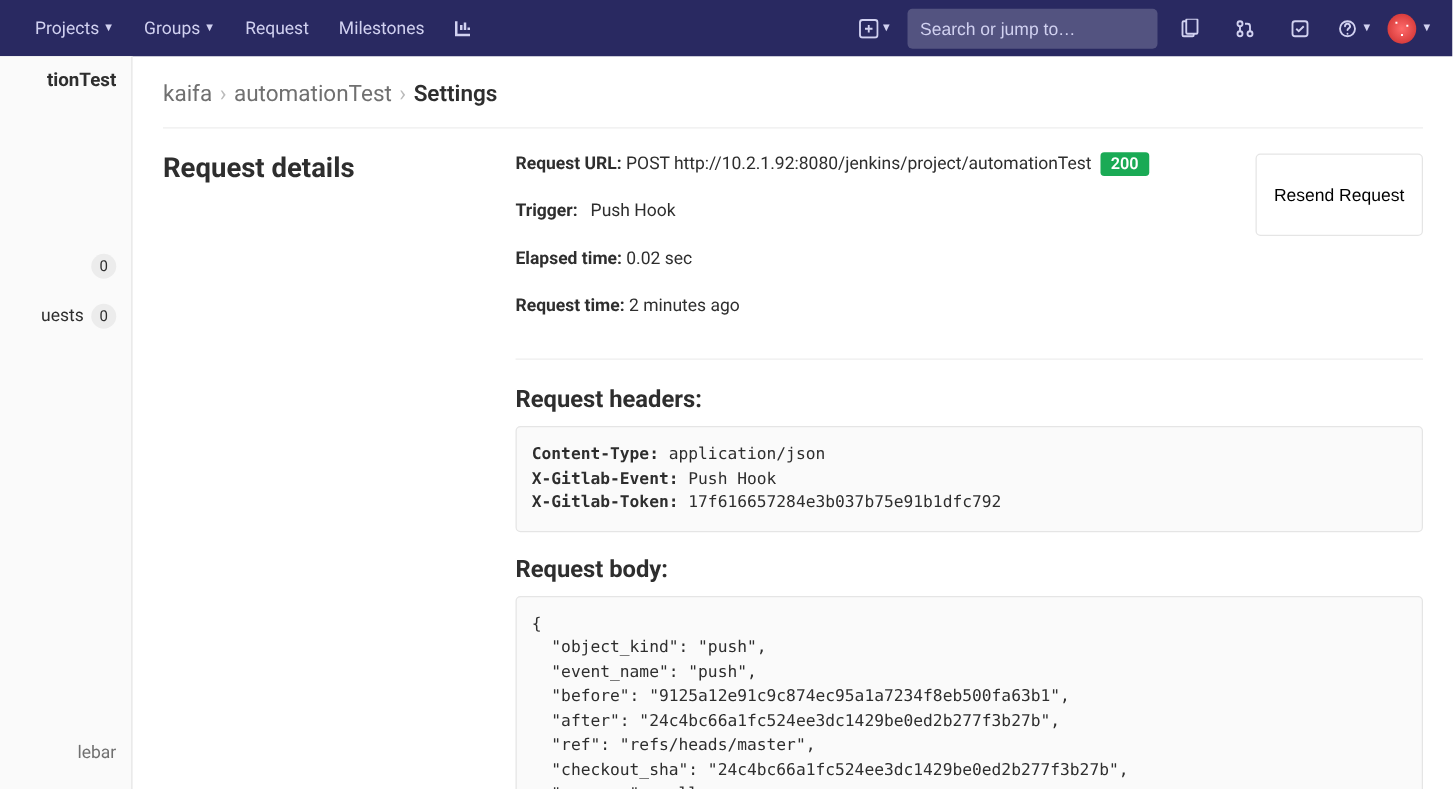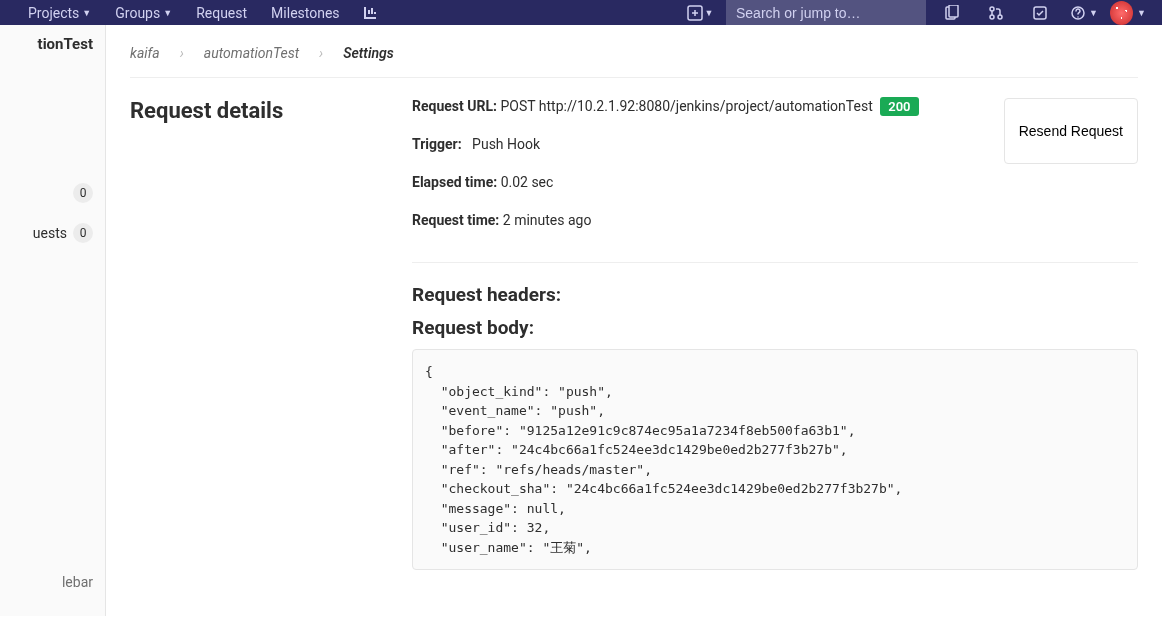--- a/index.html
+++ b/index.html
@@ -1,37 +1,37 @@
 <!DOCTYPE html>
 <html><head>
 <meta charset="utf-8">
 <style>
 * { margin: 0; padding: 0; box-sizing: border-box; }
 body { font-family: -apple-system, BlinkMacSystemFont, "Segoe UI", Roboto, sans-serif; font-size: 14px; color: #2e2e2e; }
 
-.navbar { background: #292961; height: 25px; display: flex; align-items: center; padding: 0 16px; color: #fff; }
+.navbar { background: #292961; height: 45px; display: flex; align-items: center; padding: 0 16px; color: #fff; }
 .navbar-left { display: flex; align-items: center; gap: 0; }
 .nav-item { padding: 0 12px; height: 40px; display: flex; align-items: center; cursor: pointer; font-size: 14px; color: #d1d1f0; }
 .navbar-right { margin-left: auto; display: flex; align-items: center; gap: 8px; }
 .search-box { background: rgba(255,255,255,0.2); border-radius: 4px; height: 32px; width: 200px; display: flex; align-items: center; padding: 0 10px; color: #d1d1f0; }
 .search-box input { background: transparent; border: none; outline: none; color: #ffffff; flex: 1; font-size: 14px; }
 .search-box input::placeholder { color: #d1d1f0; }
 .nav-icon { width: 36px; height: 40px; display: flex; align-items: center; justify-content: center; cursor: pointer; color: #d1d1f0; }
 .avatar { width: 24px; height: 24px; border-radius: 50%; background: radial-gradient(circle, #ff6b6b 0%, #c92a2a 100%); position: relative; }
 .avatar::after { content: ''; position: absolute; inset: 0; border-radius: 50%; background-image: radial-gradient(circle at 30% 30%, #fff 1px, transparent 1px), radial-gradient(circle at 70% 40%, #fff 1px, transparent 1px), radial-gradient(circle at 50% 70%, #fff 1px, transparent 1px); }
 
 .layout { display: flex; height: calc(100vh - 40px); }
 .sidebar { width: 106px; border-right: 1px solid #e5e5e5; background: #fafafa; overflow: hidden; padding-top: 0; position: relative; }
 .sidebar-title { font-weight: bold; padding: 10px 0 10px 0; text-align: right; padding-right: 12px; font-size: 15px; }
 .sidebar-item { display: flex; align-items: center; justify-content: flex-end; padding: 10px 12px; font-size: 14px; color: #2e2e2e; }
 .badge { background: #ececec; border-radius: 10px; min-width: 20px; height: 20px; display: inline-flex; align-items: center; justify-content: center; font-size: 12px; padding: 0 6px; margin-left: 6px; }
 .sidebar-bottom { position: absolute; bottom: 26px; right: 12px; color: #707070; font-size: 14px; }
 
 .main { flex: 1; padding: 12px 24px; overflow: auto; }
-.breadcrumb { display: flex; align-items: center; gap: 20px; color: #707070; font-size: 14px; padding: 8px 0 16px 0; border-bottom: 1px solid #eee; font-style: italic; }
+.breadcrumb { display: flex; align-items: center; gap: 6px; color: #707070; font-size: 18px; padding: 8px 0 16px 0; border-bottom: 1px solid #eee; }
 .breadcrumb a { color: #707070; text-decoration: none; }
 .breadcrumb .sep { color: #bbb; }
 .breadcrumb .active { color: #2e2e2e; font-weight: 600; }
 
 .content-grid { display: flex; gap: 32px; margin-top: 20px; }
 .left-col { width: 250px; flex-shrink: 0; }
 .right-col { flex: 1; }
 h1 { font-size: 22px; font-weight: 700; margin-bottom: 16px; }
 
 .field-row { margin-bottom: 14px; }
@@ -166,20 +166,23 @@
               <strong>Request time:</strong>
               <span>2 minutes ago</span>
             </div>
           </div>
           <button class="btn">Resend Request</button>
         </div>
 
         <hr class="hr">
 
         <h5>Request headers:</h5>
+        <pre><strong>Content-Type:</strong><span> application/json</span>
+<strong>X-Gitlab-Event:</strong><span> Push Hook</span>
+<strong>X-Gitlab-Token:</strong><span> 17f616657284e3b037b75e91b1dfc792</span></pre>
 
         <h5>Request body:</h5>
         <pre>{
   "object_kind": "push",
   "event_name": "push",
   "before": "9125a12e91c9c874ec95a1a7234f8eb500fa63b1",
   "after": "24c4bc66a1fc524ee3dc1429be0ed2b277f3b27b",
   "ref": "refs/heads/master",
   "checkout_sha": "24c4bc66a1fc524ee3dc1429be0ed2b277f3b27b",
   "message": null,

